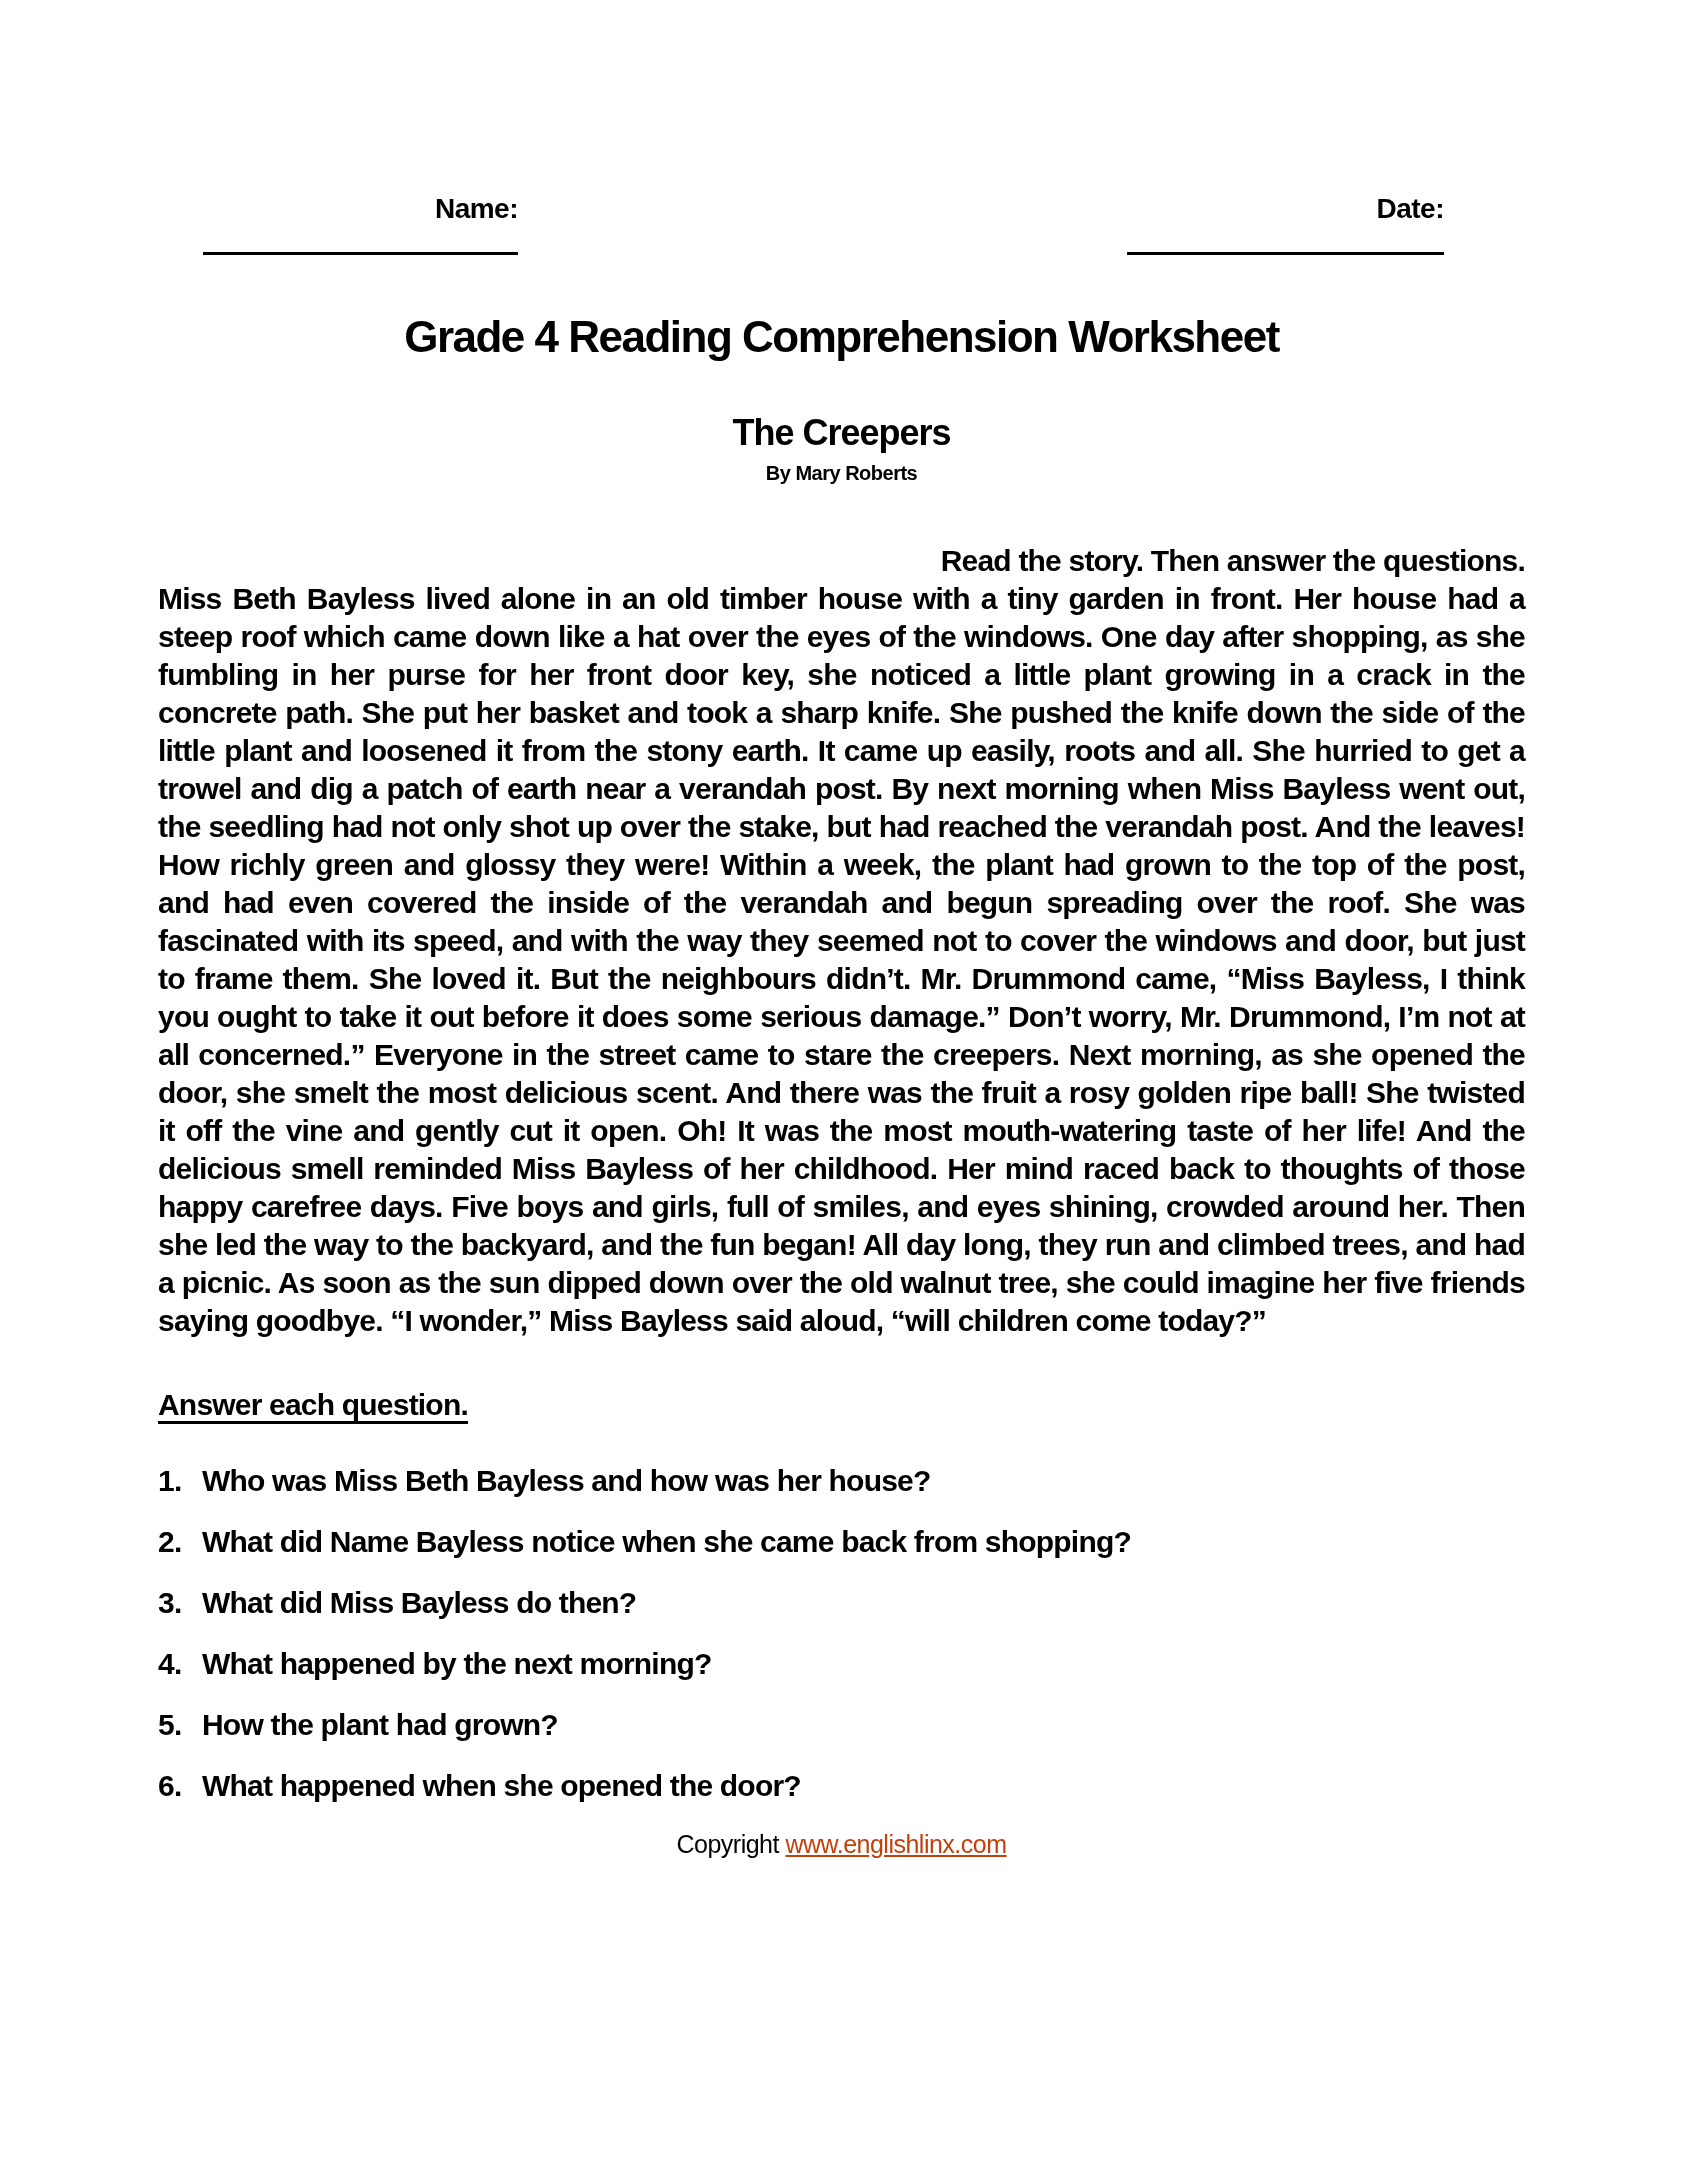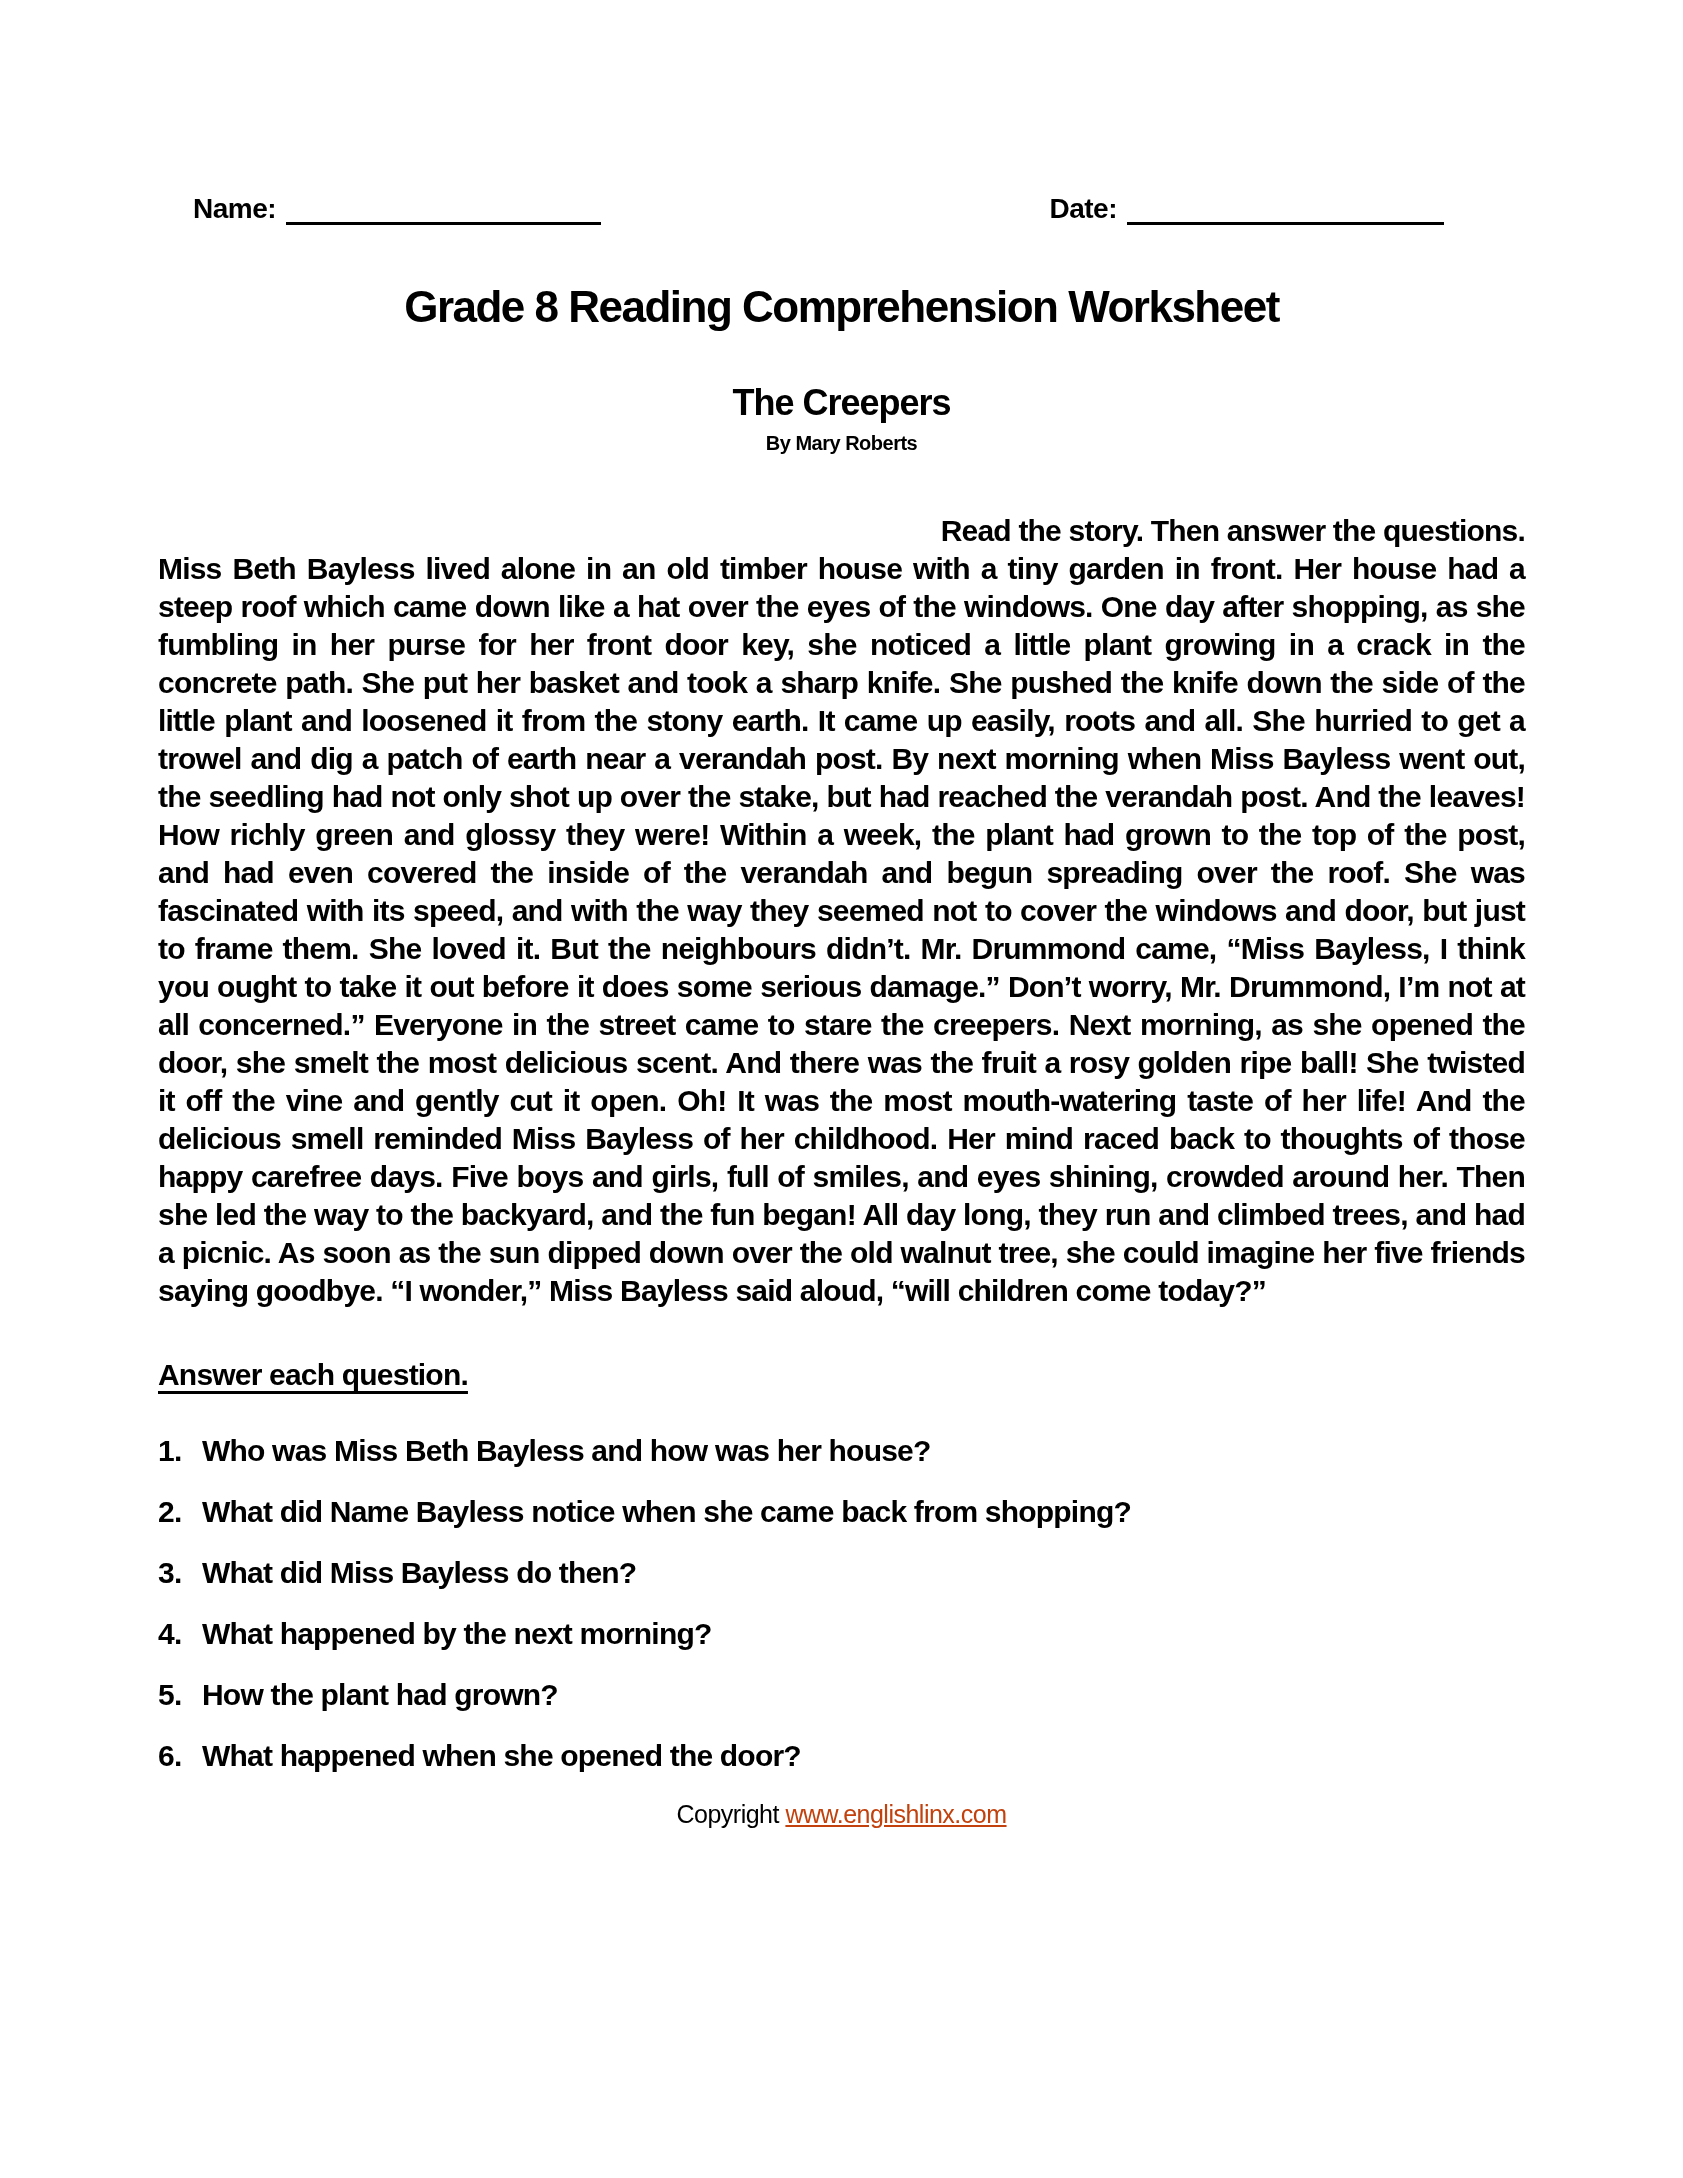--- a/index.html
+++ b/index.html
@@ -16,21 +16,21 @@
   }
   
   .header-row {
     display: flex;
     align-items: flex-end;
     padding-left: 35px;
     font-size: 28px;
     font-weight: bold;
     letter-spacing: -0.5px;
   }
-  .field { display: flex; align-items: flex-end; }
+  .field { display: flex; align-items: flex-end; flex-direction: column; }
   .blank-line {
     display: inline-block;
     border-bottom: 3px solid #000;
     height: 30px;
     margin-left: 10px;
   }
   .name-line { width: 315px; }
   .date-field { margin-left: auto; margin-right: 81px; }
   .date-line { width: 317px; }
 
@@ -119,21 +119,21 @@
     <div class="field">
       <span>Name:</span>
       <span class="blank-line name-line"></span>
     </div>
     <div class="field date-field">
       <span>Date:</span>
       <span class="blank-line date-line"></span>
     </div>
   </div>
 
-  <h1 class="main-title">Grade 8 Reading Comprehension Worksheet</h1>
+  <h1 class="main-title">Grade 4 Reading Comprehension Worksheet</h1>
 
   <h2 class="story-title">The Creepers</h2>
   <h3 class="story-byline">By Mary Roberts</h3>
 
   <p class="instructions">Read the story. Then answer the questions.</p>
 
   <p class="story-body">Miss Beth Bayless lived alone in an old timber house with a tiny garden in front. Her house had a steep roof which came down like a hat over the eyes of the windows. One day after shopping, as she fumbling in her purse for her front door key, she noticed a little plant growing in a crack in the concrete path. She put her basket and took a sharp knife. She pushed the knife down the side of the little plant and loosened it from the stony earth. It came up easily, roots and all. She hurried to get a trowel and dig a patch of earth near a verandah post. By next morning when Miss Bayless went out, the seedling had not only shot up over the stake, but had reached the verandah post. And the leaves! How richly green and glossy they were! Within a week, the plant had grown to the top of the post, and had even covered the inside of the verandah and begun spreading over the roof. She was fascinated with its speed, and with the way they seemed not to cover the windows and door, but just to frame them. She loved it. But the neighbours didn’t. Mr. Drummond came, “Miss Bayless, I think you ought to take it out before it does some serious damage.” Don’t worry, Mr. Drummond, I’m not at all concerned.” Everyone in the street came to stare the creepers. Next morning, as she opened the door, she smelt the most delicious scent. And there was the fruit a rosy golden ripe ball! She twisted it off the vine and gently cut it open. Oh! It was the most mouth-watering taste of her life! And the delicious smell reminded Miss Bayless of her childhood. Her mind raced back to thoughts of those happy carefree days. Five boys and girls, full of smiles, and eyes shining, crowded around her. Then she led the way to the backyard, and the fun began! All day long, they run and climbed trees, and had a picnic. As soon as the sun dipped down over the old walnut tree, she could imagine her five friends saying goodbye. “I wonder,” Miss Bayless said aloud, “will children come today?”</p>
 
   <p class="answer-heading"><span class="underlined">Answer each question.</span></p>
 

